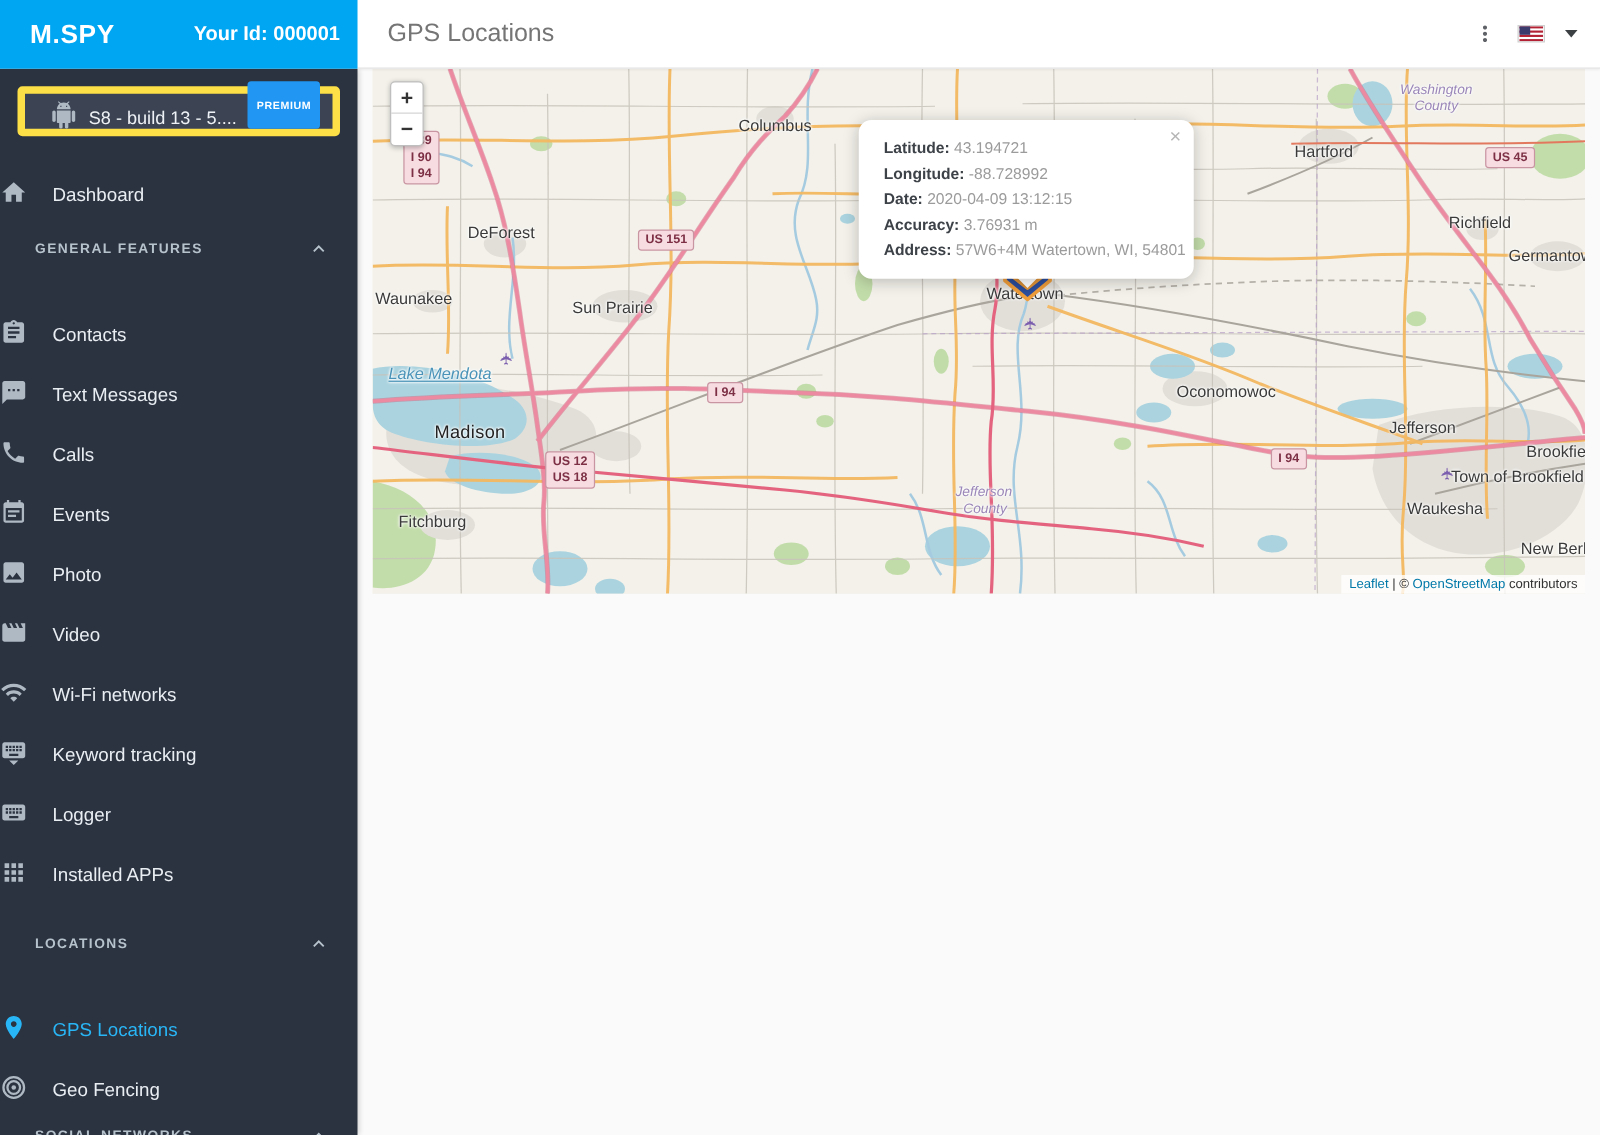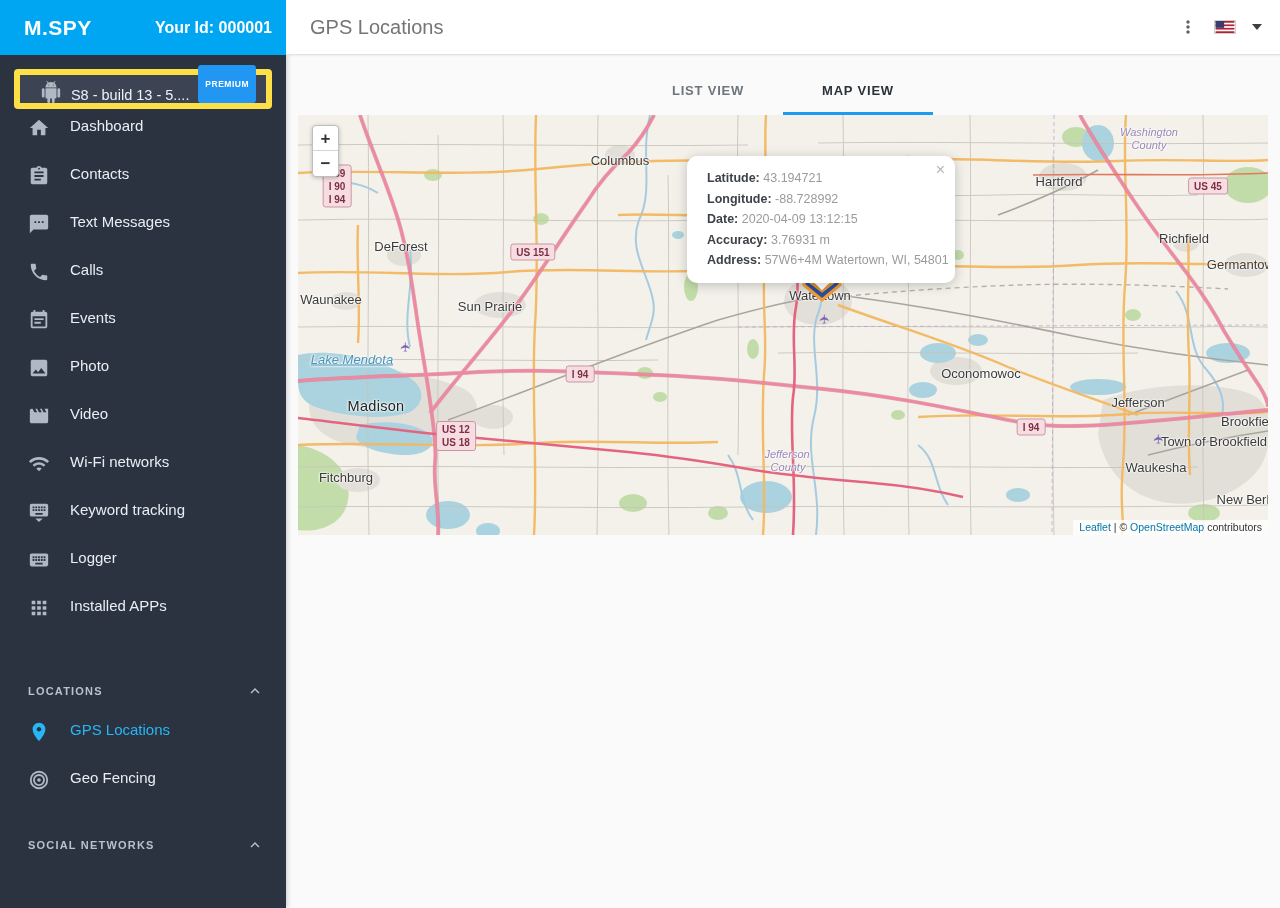--- a/index.html
+++ b/index.html
@@ -25,21 +25,21 @@
 
   
   .sidebar { position:absolute; left:0; top:55px; width:286px; height:853px; background:#2b3240;
              overflow:hidden; z-index:20; box-shadow:2px 0 4px rgba(0,0,0,.15); }
   .device { margin:14px 14px 8px 14px; height:40px; background:#3c4454; border:6px solid #fde047;
             border-radius:4px; display:flex; align-items:flex-end; padding:0 10px; cursor:pointer; }
   .device .icn { color:#aeb9c4; width:22px; height:22px; margin-left:10px; }
   .device-name { flex:1; text-align:center; color:#eef2f6; font-size:14.5px; }
   .premium-badge { background:#2196f3; color:#fff; font-size:8.5px; font-weight:bold;
                    letter-spacing:.5px; padding:14px 7px; border-radius:3px; }
-  .nav-item { height:48px; display:flex; align-items:flex-start; padding-left:28px; cursor:pointer; }
+  .nav-item { height:48px; display:flex; align-items:flex-end; cursor:pointer; }
   .nav-item .icn { width:22px; height:22px; color:#aeb9c4; margin-right:20px; }
   .nav-item .lbl { color:#e9eef3; font-size:15px; }
   .nav-item.active .icn, .nav-item.active .lbl { color:#29b6f6; }
   .nav-section { height:40px; margin:14px 0 10px 0; display:flex; align-items:center;
                  padding:0 22px 0 28px; cursor:pointer; }
   .nav-section.mt-lg { margin-top:26px; }
   .nav-section.mt-sm { margin-top:8px; margin-bottom:0; }
   .sec-lbl { color:#b6c2cc; font-size:11px; font-weight:bold; letter-spacing:1.2px; }
   .nav-section .chev { margin-left:auto; width:18px; height:18px; color:#b6c2cc; }
   .icn svg, .chev svg { display:block; width:100%; height:100%; }
@@ -127,20 +127,28 @@
   </div>
   <div>
       <div class="nav-item">
         <span class="icn">
           <svg viewBox="0 0 24 24" width="22" height="22" fill="currentColor">
             <path d="M10 20v-6h4v6h5v-8h3L12 3 2 12h3v8z"></path>
           </svg>
         </span>
         <span class="lbl">Dashboard</span>
       </div>
+      <div class="nav-section">
+        <span class="sec-lbl">GENERAL FEATURES</span>
+        <span class="chev">
+          <svg viewBox="0 0 24 24" width="18" height="18" fill="currentColor">
+            <path d="M12 8l-6 6 1.41 1.41L12 10.83l4.59 4.58L18 14z"></path>
+          </svg>
+        </span>
+      </div>
       <div class="nav-item">
         <span class="icn">
           <svg viewBox="0 0 24 24" width="22" height="22" fill="currentColor">
             <path d="M19 3h-4.18C14.4 1.84 13.3 1 12 1c-1.3 0-2.4.84-2.82 2H5c-1.1 0-2 .9-2 2v14c0 1.1.9 2 2 2h14c1.1 0 2-.9 2-2V5c0-1.1-.9-2-2-2zm-7 0c.55 0 1 .45 1 1s-.45 1-1 1-1-.45-1-1 .45-1 1-1zm2 14H7v-2h7v2zm3-4H7v-2h10v2zm0-4H7V7h10v2z"></path>
           </svg>
         </span>
         <span class="lbl">Contacts</span>
       </div>
       <div class="nav-item">
         <span class="icn">
@@ -245,24 +253,20 @@
         <span class="chev">
           <svg viewBox="0 0 24 24" width="18" height="18" fill="currentColor">
             <path d="M12 8l-6 6 1.41 1.41L12 10.83l4.59 4.58L18 14z"></path>
           </svg>
         </span>
       </div>
     </div>
 </div>
 
 <div class="main">
-  <div class="tabs">
-      <div class="tab">LIST VIEW</div>
-      <div class="tab active">MAP VIEW</div>
-    </div>
 
   <div class="map">
     <svg class="base" width="970" height="420" viewBox="0 0 970 420">
       <rect width="970" height="420" fill="#f3f1ea"></rect>
 
       <g fill="#b7d89a" opacity=".8">
         <ellipse cx="393" cy="172" rx="7" ry="14"></ellipse>
           <ellipse cx="243" cy="104" rx="8" ry="6"></ellipse>
         <ellipse cx="455" cy="234" rx="6" ry="10"></ellipse>
           <ellipse cx="950" cy="70" rx="24" ry="18"></ellipse>

